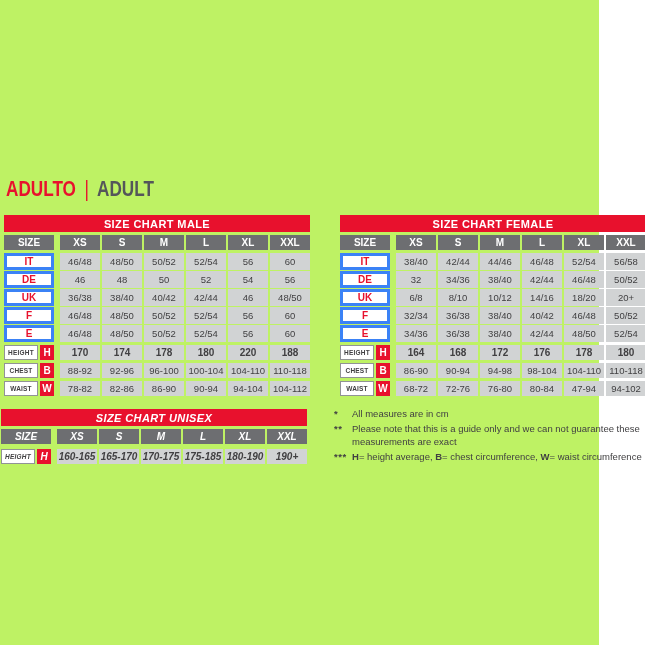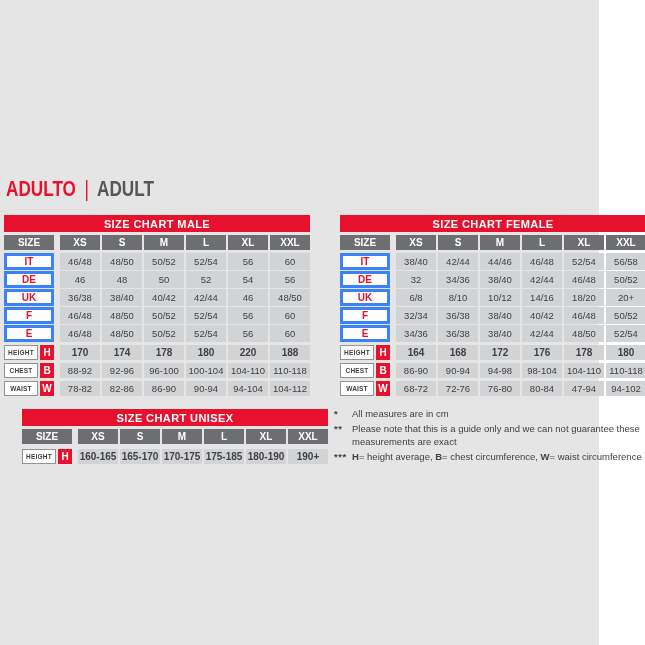--- a/index.html
+++ b/index.html
@@ -1,18 +1,18 @@
 <!DOCTYPE html>
 <html><head>
 <meta charset="utf-8">
 <style>
   * { margin:0; padding:0; box-sizing:border-box; }
   html,body { width:645px; height:645px; background:#ffffff; overflow:hidden;
               font-family:"Liberation Sans", sans-serif; }
-  .canvas { position:relative; width:599px; height:645px; background:#e5e5e5; }
+  .canvas { position:relative; width:599px; height:645px; background:#bef264; }
 
   
   .page-title { position:absolute; left:6px; top:176px; white-space:nowrap;
                 transform:scaleX(0.78); transform-origin:left center;
                 font-weight:bold; font-size:22px; letter-spacing:0px; }
   .page-title .t-red { color:#e8112d; }
   .page-title .t-div { color:#e8112d; font-weight:normal; padding:0 5px; }
   .page-title .t-gray { color:#54565a; }
 
   
@@ -34,21 +34,21 @@
   .mwrap { display:flex; width:50px; }
   .mtext { width:34px; background:#ffffff; border:1px solid #919396; color:#414042;
            font-size:6.5px; font-weight:bold; letter-spacing:0.2px;
            display:flex; align-items:center; justify-content:center; }
   .mbadge { width:14px; margin-left:2px; background:#e8112d; color:#ffffff;
             font-weight:bold; font-size:10px; display:flex; align-items:center;
             justify-content:center; }
 
   #table-male   { left:4px;   top:215px; }
   #table-female { left:340px; top:215px; }
-  #table-unisex { left:22px;   top:409px; }
+  #table-unisex { left:1px;   top:409px;font-style:italic; }
 
   
   .notes { position:absolute; left:334px; top:407px; width:312px; }
   .note { display:grid; grid-template-columns:16px 1fr; column-gap:2px;
           font-size:9.5px; color:#414042; line-height:13.5px; margin-bottom:1px; }
   .note .marker { font-weight:bold; letter-spacing:0.5px; }
   .note .bold { font-weight:bold; }
 </style>
 </head>
 <body>

